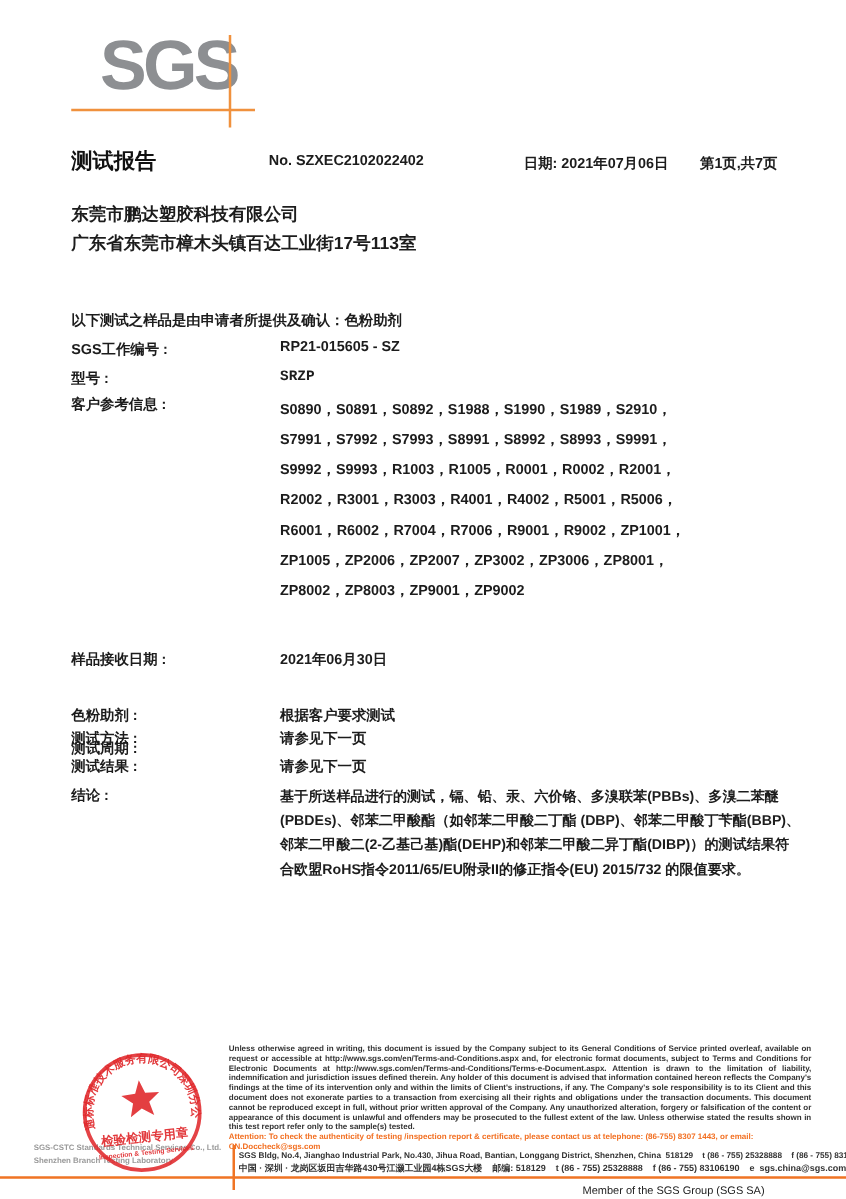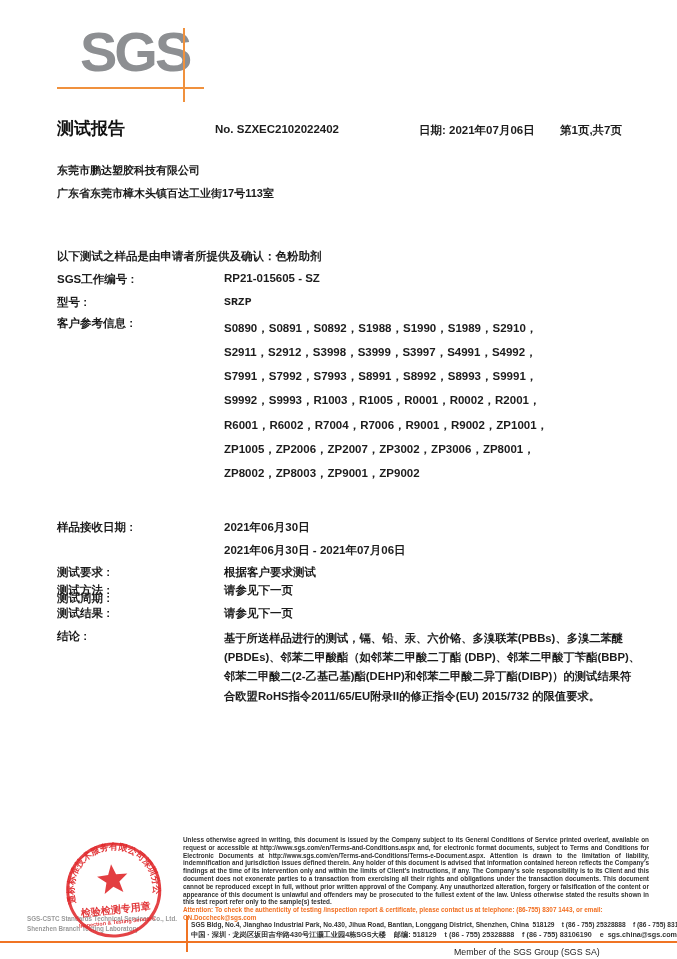--- a/index.html
+++ b/index.html
@@ -6,37 +6,37 @@
   .page{position:relative;width:677px;height:959px;background:#fff;overflow:hidden;
         font-family:"Liberation Sans","DejaVu Sans",sans-serif;color:#1c1c1c;}
   
   .logo-text{position:absolute;left:80px;top:24px;font-size:56px;font-weight:bold;
              color:#8d8f92;letter-spacing:-3px;line-height:1;}
   .crop-v{position:absolute;left:183px;top:28px;width:2px;height:74px;background:#f0913d;}
   .crop-h{position:absolute;left:57px;top:87px;width:147px;height:2px;background:#f0913d;}
   
   .title{position:absolute;left:57px;top:117px;font-size:17px;font-weight:bold;color:#111;}
   .hmeta{position:absolute;top:123px;font-size:11.5px;font-weight:bold;white-space:nowrap;}
-  .applicant{position:absolute;left:57px;font-size:11px;font-weight:bold;white-space:nowrap;}
+  .applicant{position:absolute;left:57px;font-size:14px;font-weight:bold;white-space:nowrap;}
   
   .lbl{position:absolute;left:57px;font-size:11.5px;font-weight:bold;white-space:nowrap;}
   .val{position:absolute;left:224px;font-size:11.5px;font-weight:bold;white-space:nowrap;}
   .codes{position:absolute;left:224px;top:316px;font-size:11.5px;font-weight:bold;line-height:24.15px;}
   .conclusion{position:absolute;left:224px;top:629px;width:418px;font-size:11.3px;
               font-weight:bold;line-height:19.2px;white-space:normal;}
   
   .legal{position:absolute;left:183px;top:836px;width:466px;font-size:6.4px;line-height:7.8px;
          text-align:justify;color:#333;font-weight:bold;}
   .attention{position:absolute;left:183px;top:906px;width:466px;font-size:6.4px;line-height:7.6px;
              color:#f26f21;font-weight:bold;}
   .addr{position:absolute;left:191px;font-size:6.6px;font-weight:bold;color:#333;white-space:pre;}
   .addr-cn{font-size:7.2px;}
   .v-mark{position:absolute;left:186px;top:916px;width:2px;height:36px;background:#f07424;}
   .bottom-rule{position:absolute;left:0;top:941px;width:677px;height:2px;background:#f07424;}
-  .member{position:absolute;left:454px;top:947px;font-size:8.8px;color:#1c1c1c;white-space:nowrap;}
+  .member{position:absolute;left:466px;top:947px;font-size:8.8px;color:#1c1c1c;white-space:nowrap;}
   .co-line{position:absolute;left:27px;font-size:6.3px;font-weight:bold;color:#9a9a9a;
            white-space:nowrap;z-index:1;}
   .stamp{position:absolute;left:52px;top:840px;z-index:2;transform:rotate(-6deg);}
 </style>
 </head>
 <body>
 
 <div class="page">
 
   <div class="logo-text">SGS</div>
@@ -55,35 +55,34 @@
 
   <div class="lbl" style="top:272px;">SGS工作编号 :</div>
   <div class="val" style="top:272px;">RP21-015605 - SZ</div>
 
   <div class="lbl" style="top:295px;">型号 :</div>
   <div class="val" style="top:295px;font-family:Liberation Mono, monospace;">SRZP</div>
 
   <div class="lbl" style="top:316px;">客户参考信息 :</div>
   <div class="codes">
     <div>S0890，S0891，S0892，S1988，S1990，S1989，S2910，</div>
-    <div>S2911，S2912，S3998，S3999，S3997，S4991，S4992，</div>
     <div>S7991，S7992，S7993，S8991，S8992，S8993，S9991，</div>
     <div>S9992，S9993，R1003，R1005，R0001，R0002，R2001，</div>
+    <div>R2002，R3001，R3003，R4001，R4002，R5001，R5006，</div>
     <div>R6001，R6002，R7004，R7006，R9001，R9002，ZP1001，</div>
     <div>ZP1005，ZP2006，ZP2007，ZP3002，ZP3006，ZP8001，</div>
     <div>ZP8002，ZP8003，ZP9001，ZP9002</div>
   </div>
 
   <div class="lbl" style="top:520px;">样品接收日期 :</div>
   <div class="val" style="top:520px;">2021年06月30日</div>
 
   <div class="lbl" style="top:543px;margin-top:48px;">测试周期 :</div>
-  <div class="val" style="top:543px;">2021年06月30日 - 2021年07月06日</div>
 
-  <div class="lbl" style="top:565px;">测试要求 :</div>
+  <div class="lbl" style="top:565px;">色粉助剂 :</div>
   <div class="val" style="top:565px;">根据客户要求测试</div>
 
   <div class="lbl" style="top:583px;">测试方法 :</div>
   <div class="val" style="top:583px;">请参见下一页</div>
 
   <div class="lbl" style="top:606px;">测试结果 :</div>
   <div class="val" style="top:606px;">请参见下一页</div>
 
   <div class="lbl" style="top:629px;">结论 :</div>
   <div class="conclusion">基于所送样品进行的测试，镉、铅、汞、六价铬、多溴联苯(PBBs)、多溴二苯醚(PBDEs)、邻苯二甲酸酯（如邻苯二甲酸二丁酯 (DBP)、邻苯二甲酸丁苄酯(BBP)、邻苯二甲酸二(2-乙基己基)酯(DEHP)和邻苯二甲酸二异丁酯(DIBP)）的测试结果符合欧盟RoHS指令2011/65/EU附录II的修正指令(EU) 2015/732 的限值要求。</div>

